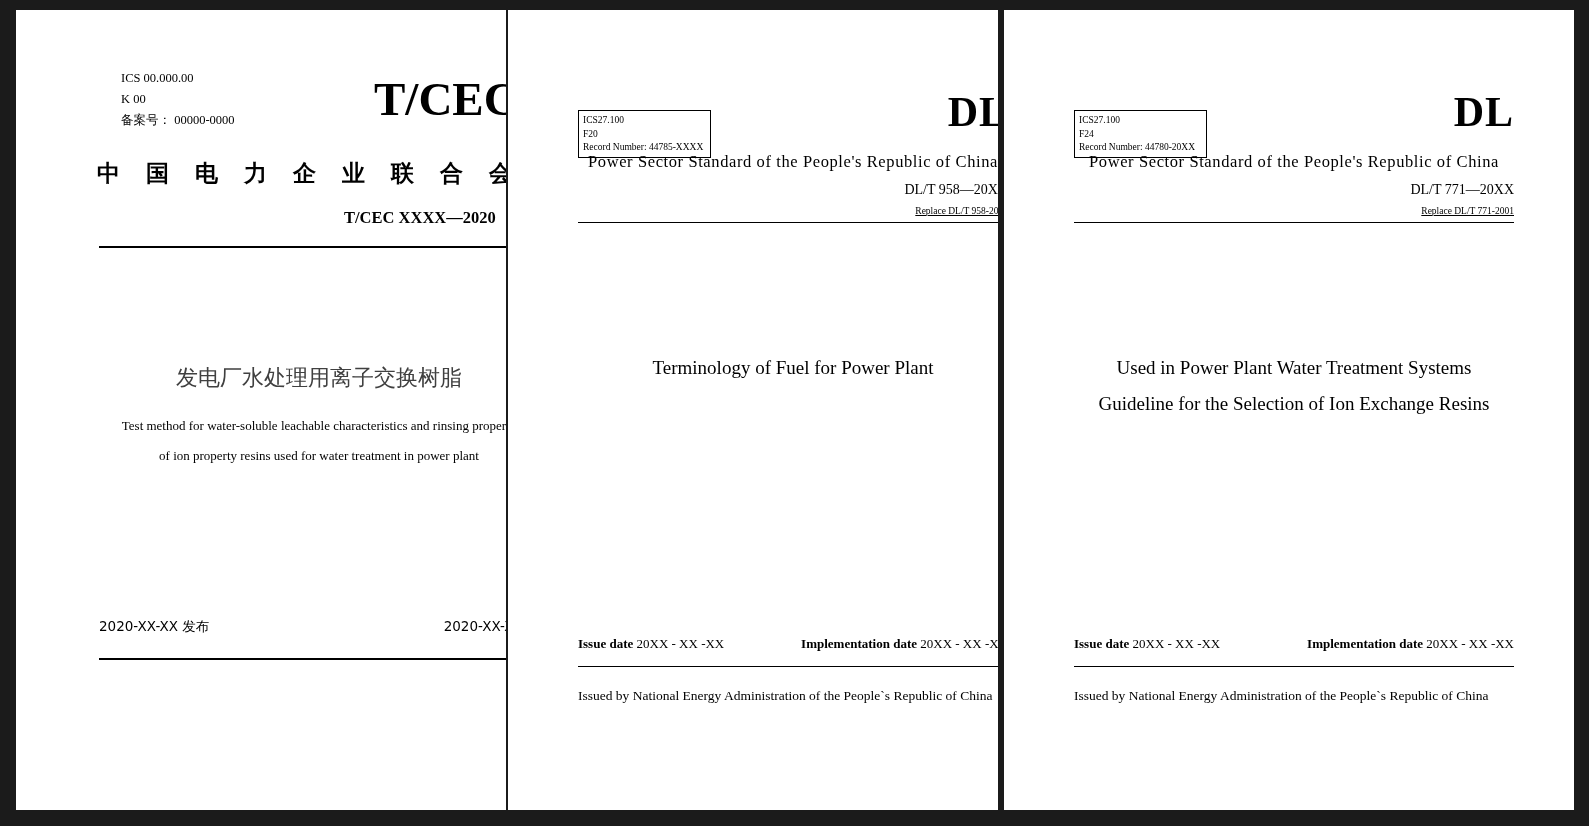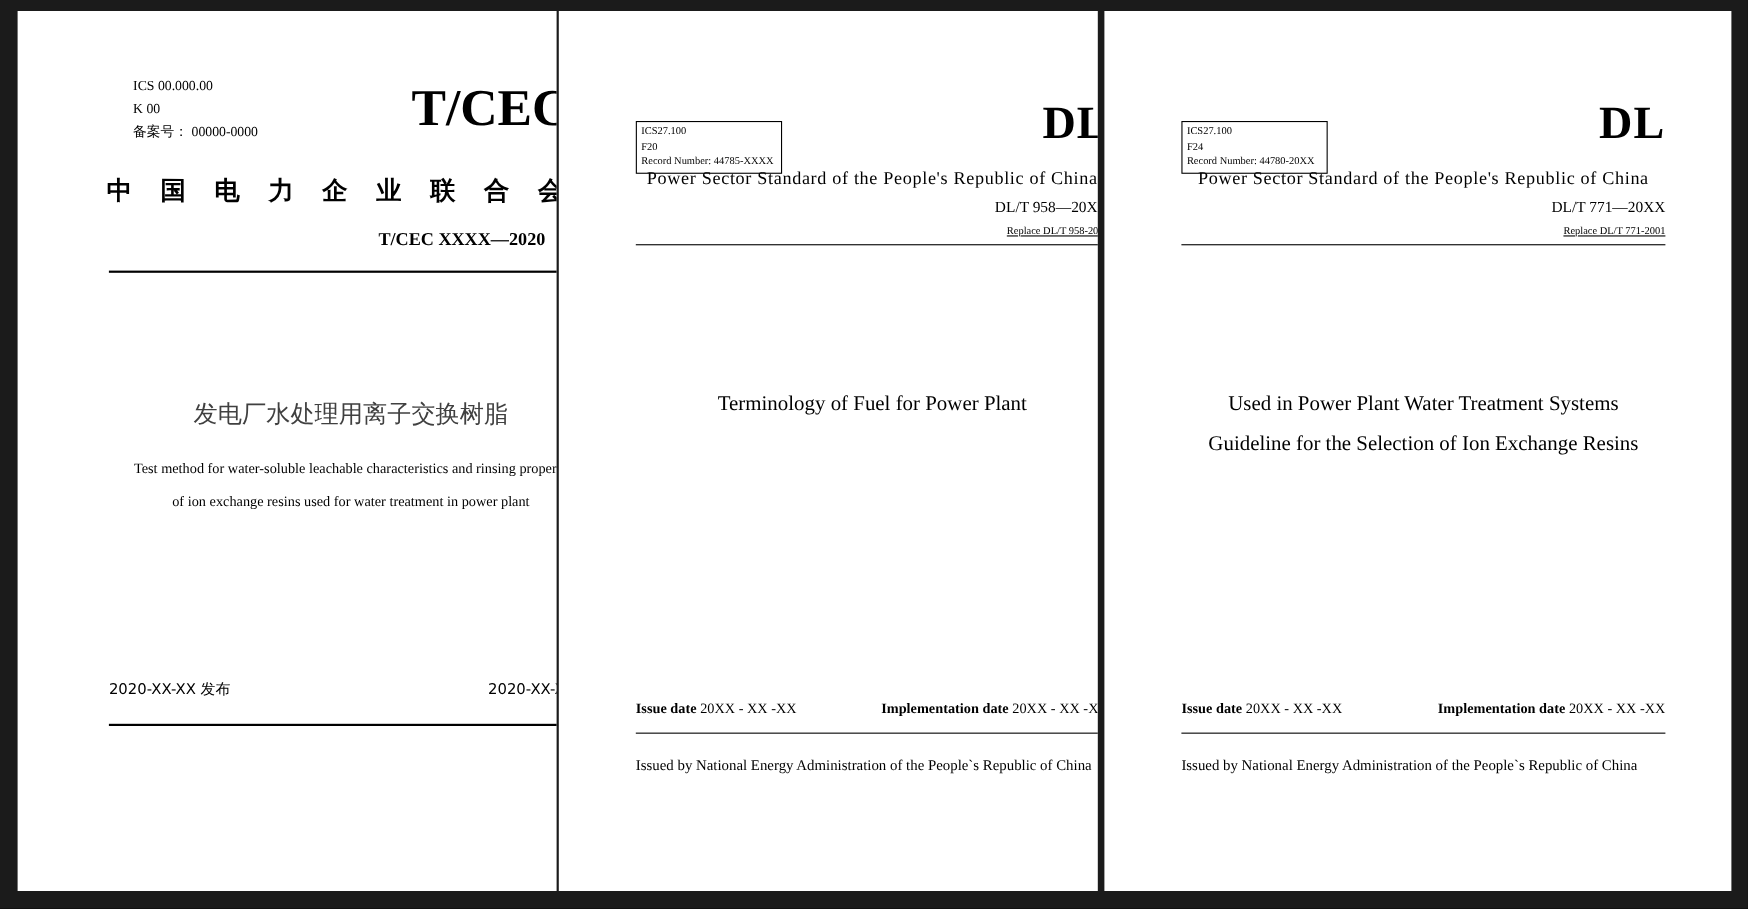--- a/index.html
+++ b/index.html
@@ -297,21 +297,21 @@
 
       <div class="cn-title-bar">中 国 电 力 企 业 联 合 会 标 准</div>
 
       <div class="std-number">T/CEC  XXXX—2020</div>
 
       <div class="rule-top"></div>
 
       <div class="title-zone">
         <div class="title-cn">发电厂水处理用离子交换树脂</div>
         <div class="title-en">Test method for water-soluble leachable characteristics and rinsing property</div>
-        <div class="title-en" style="margin-top:0">of ion exchange resins used for water treatment in power plant</div>
+        <div class="title-en" style="margin-top:0">of ion property resins used for water treatment in power plant</div>
       </div>
 
       <div class="dates-row">
         <span class="left">2020-XX-XX 发布</span>
         <span class="right">2020-XX-XX 实施</span>
         <div class="clear"></div>
       </div>
 
       <div class="rule-bottom"></div>
 

